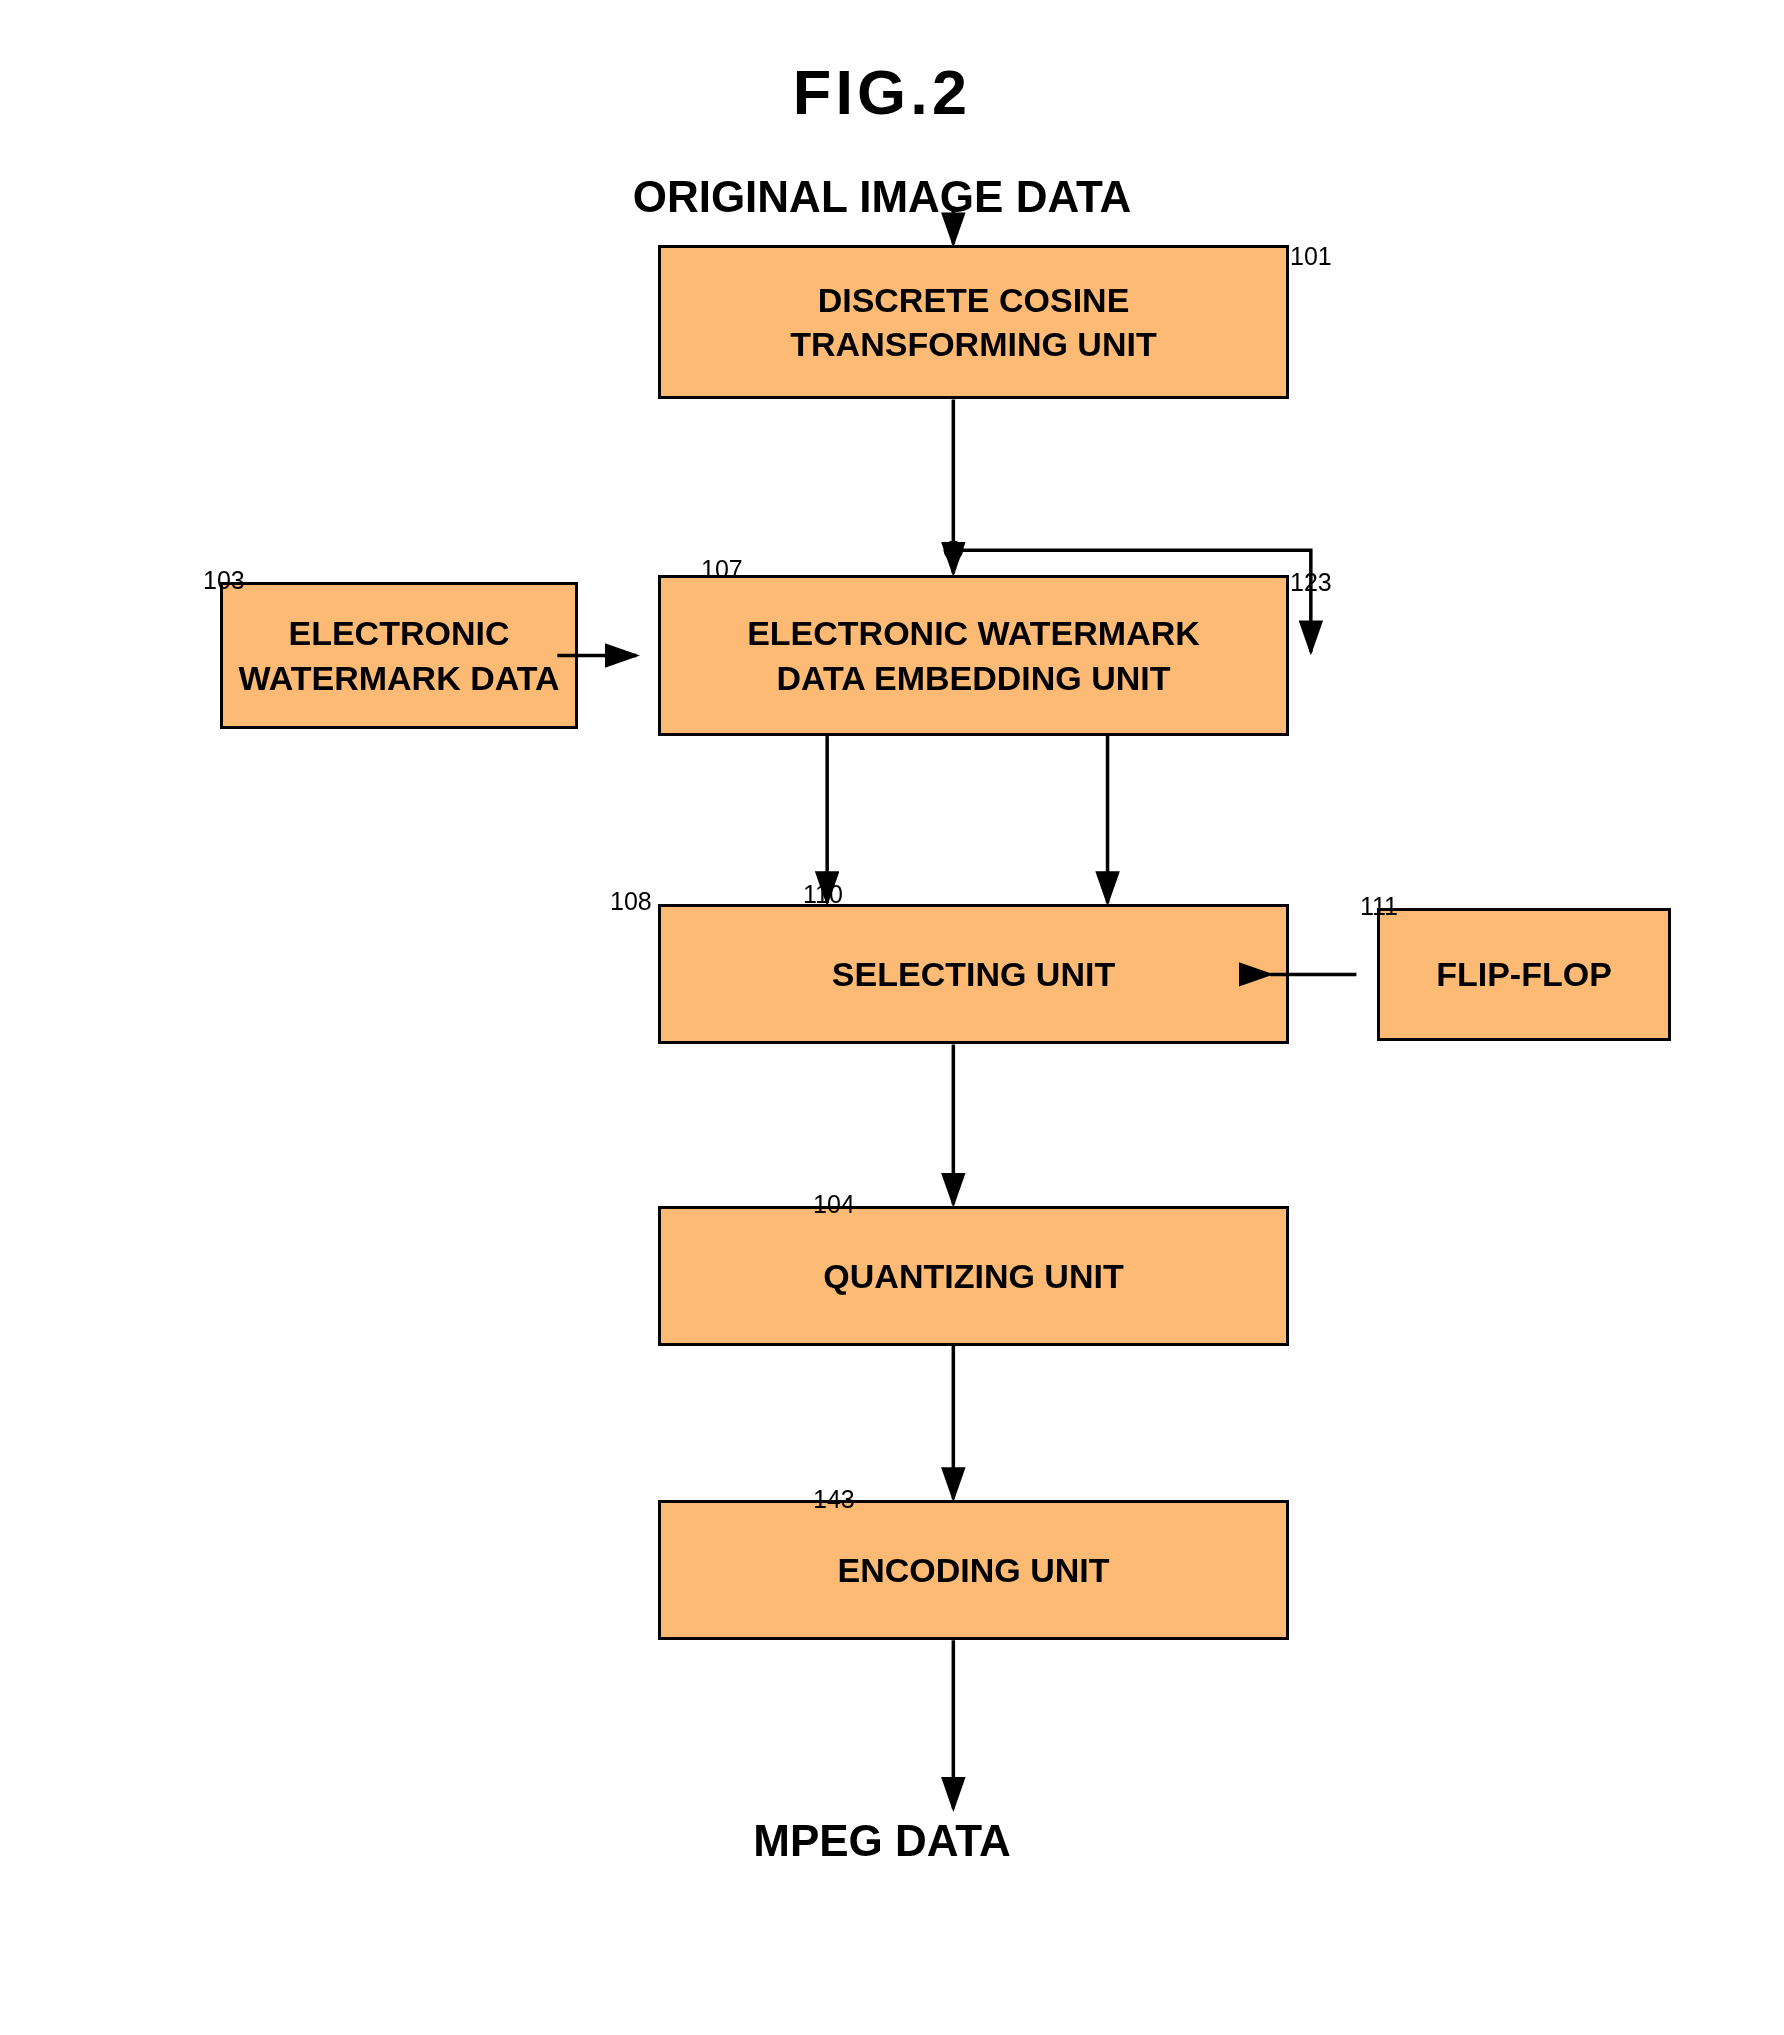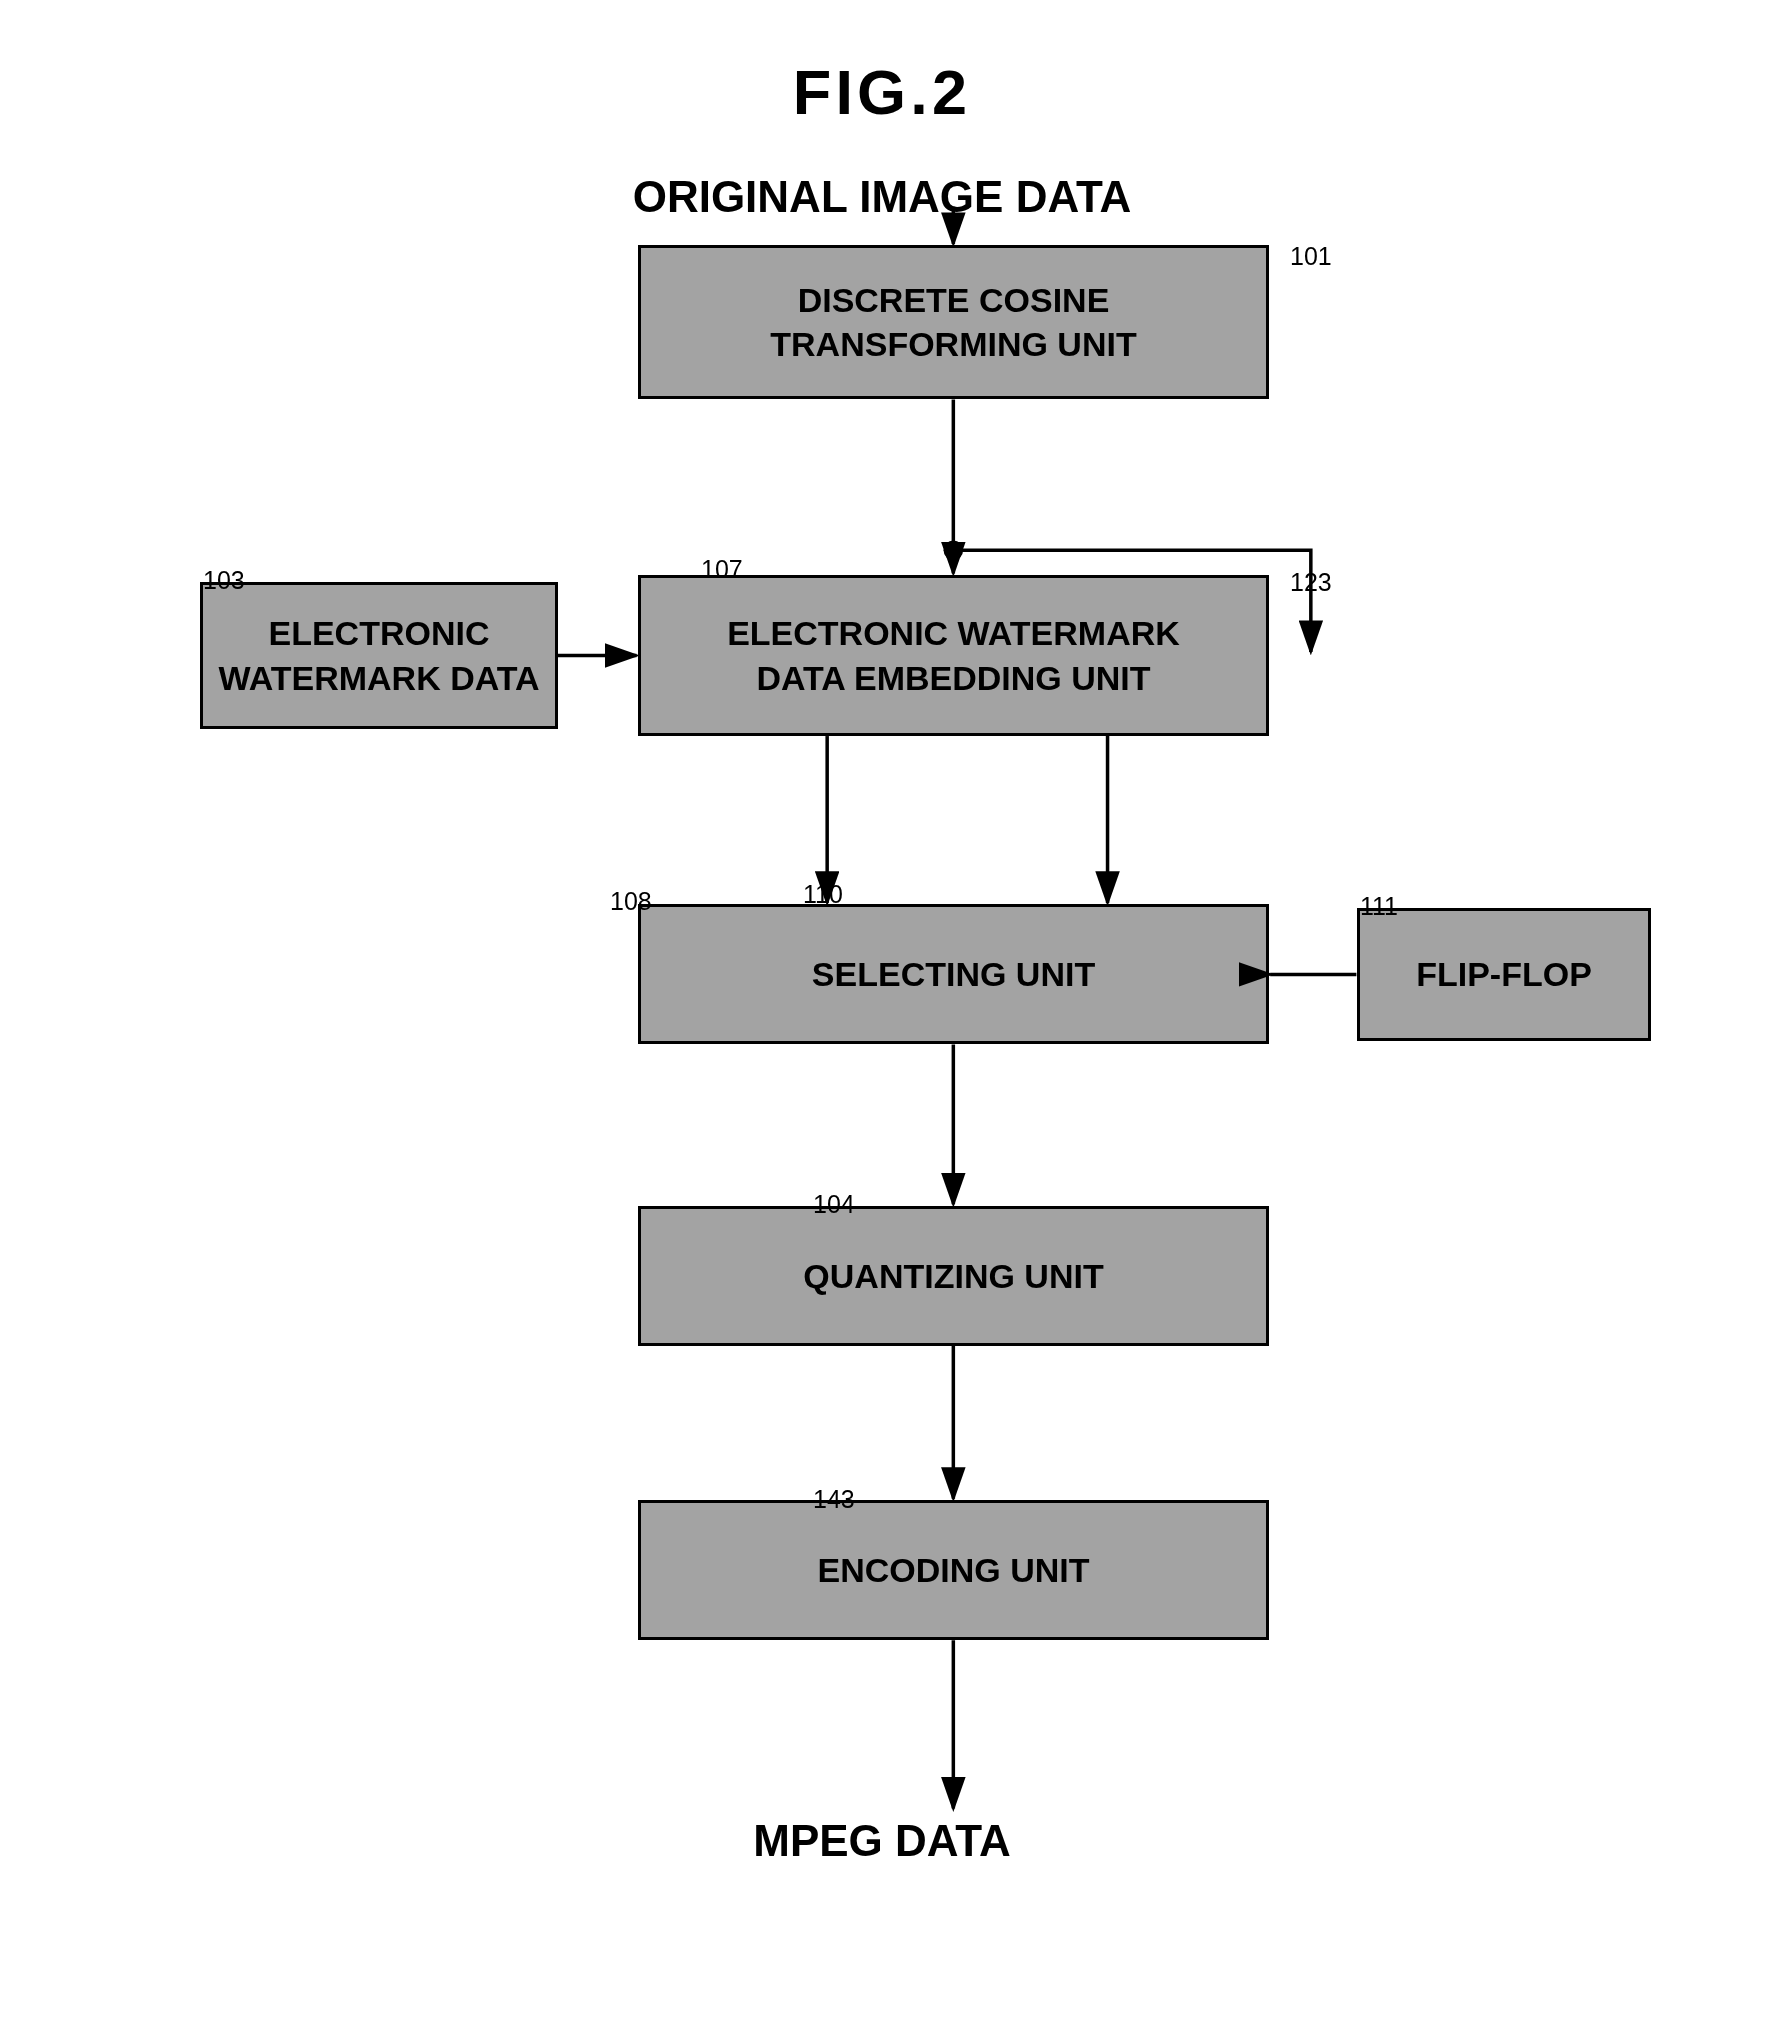--- a/index.html
+++ b/index.html
@@ -28,25 +28,26 @@
       letter-spacing: 4.2px;
       white-space: nowrap;
     }
     .box {
       position: absolute;
       border: 3.5px solid #000;
       display: flex;
       align-items: center;
       justify-content: center;
       text-align: center;
-      background: #a3a3a3;
+      background: #fdba74;
       font-size: 34px;
       font-weight: bold;
       font-family: Arial, sans-serif;
       line-height: 1.3;
+      margin-left: 20px;
     }
     .label {
       position: absolute;
       font-size: 44px;
       font-family: Arial, sans-serif;
       font-weight: bold;
       text-align: center;
       white-space: nowrap;
     }
     .ref-num {

